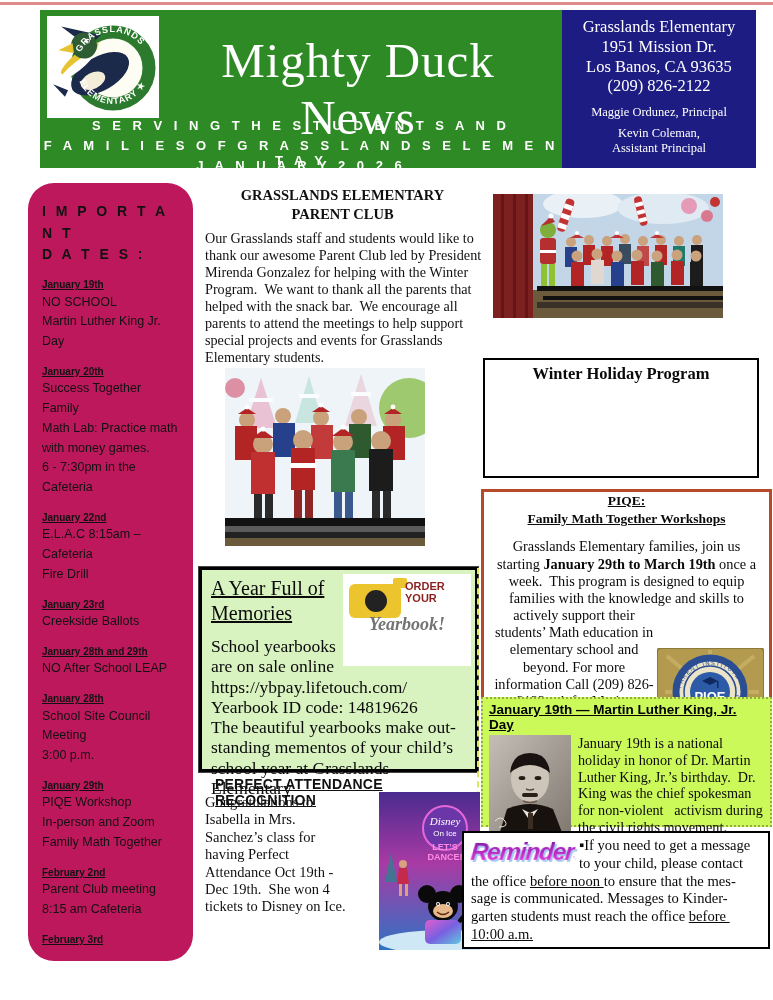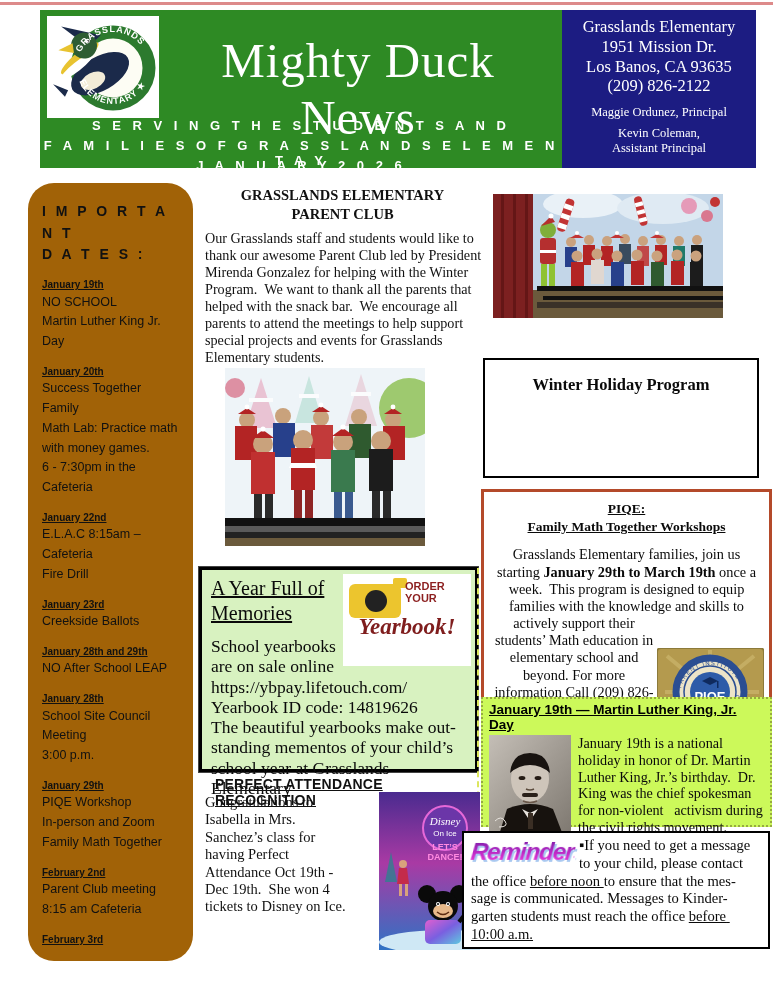--- a/index.html
+++ b/index.html
@@ -17,21 +17,21 @@
                 font-family:"Liberation Sans", sans-serif; font-weight:bold; font-size:13px; letter-spacing:4px; }
   .sub1 { top:108px; } .sub2 { top:128px; } .sub3 { top:148px; }
 
   .header-navy { position:absolute; left:562px; top:10px; width:194px; height:158px; background:#1c1c82;
                  color:#fff; text-align:center; padding-top:7px; }
   .navy-line { font-size:16.5px; line-height:1.2; }
   .navy-small { font-size:12.5px; line-height:1.25; margin-top:9px; }
   .navy-small2 { font-size:12.5px; line-height:1.2; margin-top:5px; }
 
   
-  .sidebar { position:absolute; left:28px; top:183px; width:165px; height:778px; background:#a16207;
+  .sidebar { position:absolute; left:28px; top:183px; width:165px; height:778px; background:#be185d;
              border-radius:26px; padding:18px 14px; font-family:"Liberation Sans", sans-serif; color:#111; }
   .sb-head { font-size:14px; font-weight:bold; letter-spacing:3px; line-height:1.55; margin-bottom:12px; }
   .sb-item { margin-bottom:13px; }
   .sb-date { font-size:10px; font-weight:bold; text-decoration:underline; line-height:1.45; }
   .sb-line { font-size:12.5px; line-height:1.58; }
 
   
   .pc-head { position:absolute; left:205px; top:186px; width:275px; text-align:center;
              font-weight:bold; font-size:14.5px; line-height:1.3; color:#111; }
   .pc-body { position:absolute; left:205px; top:230px; width:278px; font-size:14.2px; line-height:1.2;
@@ -46,41 +46,41 @@
   .yb-box { position:absolute; left:199px; top:567px; width:279px; height:205px; background:#d8f2c0;
             border:3px solid #000; box-shadow:0 0 0 1px #444; padding:6px 9px; color:#0a0a0a; }
   .yb-title { font-size:20px; text-decoration:underline; line-height:1.25; margin-bottom:10px; }
   .yb-clip { position:absolute; right:4px; top:4px; width:128px; height:92px; background:#fff; padding:4px; }
   .yb-cam { position:absolute; left:6px; top:10px; width:52px; height:34px; background:#ecc52e; border-radius:6px; }
   .yb-cam .lens { position:absolute; left:16px; top:6px; width:22px; height:22px; background:#222; border-radius:50%; }
   .yb-cam .flash { position:absolute; right:-6px; top:-6px; width:14px; height:10px; background:#ecc52e; border-radius:2px; }
   .yb-order { position:absolute; left:62px; top:6px; font-family:"Liberation Sans", sans-serif;
               font-weight:bold; font-size:11px; line-height:1.1; color:#8c1f1f; }
   .yb-script { position:absolute; left:4px; top:40px; width:120px; text-align:center; font-style:italic;
-               font-weight:bold; font-size:23px; color:#7f1d1d; font-family:"Liberation Serif", serif; }
+               font-weight:bold; font-size:18px; color:#737373; font-family:"Liberation Serif", serif; }
   .yb-line { font-size:17.5px; line-height:1.16; }
 
   
   .pa-title { position:absolute; left:205px; top:776px; width:280px; font-family:"Liberation Sans", sans-serif;
               font-weight:bold; font-size:14px; text-decoration:underline; color:#111; letter-spacing:0.2px;padding-left:10px; }
   .pa-body { position:absolute; left:205px; top:794px; width:142px; font-size:14.5px; line-height:1.2;
              color:#111; white-space:pre-wrap; }
   .photo3 { left:347px; top:792px; width:133px; height:158px;padding-left:32px; }
 
   .col-divider { position:absolute; left:477px; top:568px; height:260px; border-left:2px dashed #dce65e; }
 
   
   .winter-box { position:absolute; left:483px; top:358px; width:276px; height:120px; background:#fff;
-                border:2px solid #000; padding:15px 8px; color:#0a0a0a; }
+                border:2px solid #000; padding:4px 8px; color:#0a0a0a; }
   .winter-title { text-align:center; font-weight:bold; font-size:16.5px; margin-bottom:2px; }
   .winter-body { font-size:15.3px; line-height:1.18; white-space:pre-wrap; }
 
   
   .piqe-box { position:absolute; left:481px; top:489px; width:291px; height:256px; background:#fff;
-              border:3px solid #b44a2a; padding:8px 6px; color:#0a0a0a; }
+              border:3px solid #b44a2a; padding:0 6px; color:#0a0a0a; }
   .piqe-title { text-align:center; font-weight:bold; font-size:13.5px; text-decoration:underline; line-height:1.35; }
   .piqe-p1 { margin-top:10px; text-align:center; font-size:14.3px; line-height:1.2; white-space:pre-wrap; }
   .piqe-p2 { margin-top:0; width:168px; text-align:center; font-size:14.3px; line-height:1.2; white-space:pre-wrap; }
   .piqe-logo { position:absolute; right:5px; bottom:6px; width:107px; height:88px; }
 
   
   .mlk-box { position:absolute; left:481px; top:697px; width:291px; height:130px; background:#ccf95a;
              border:2px dotted #96ab3f; padding:3px 6px; color:#0a0a0a; }
   .mlk-title { font-family:"Liberation Sans", sans-serif; font-weight:bold; font-size:13.5px;
                text-decoration:underline; margin-bottom:3px; color:#000; }

